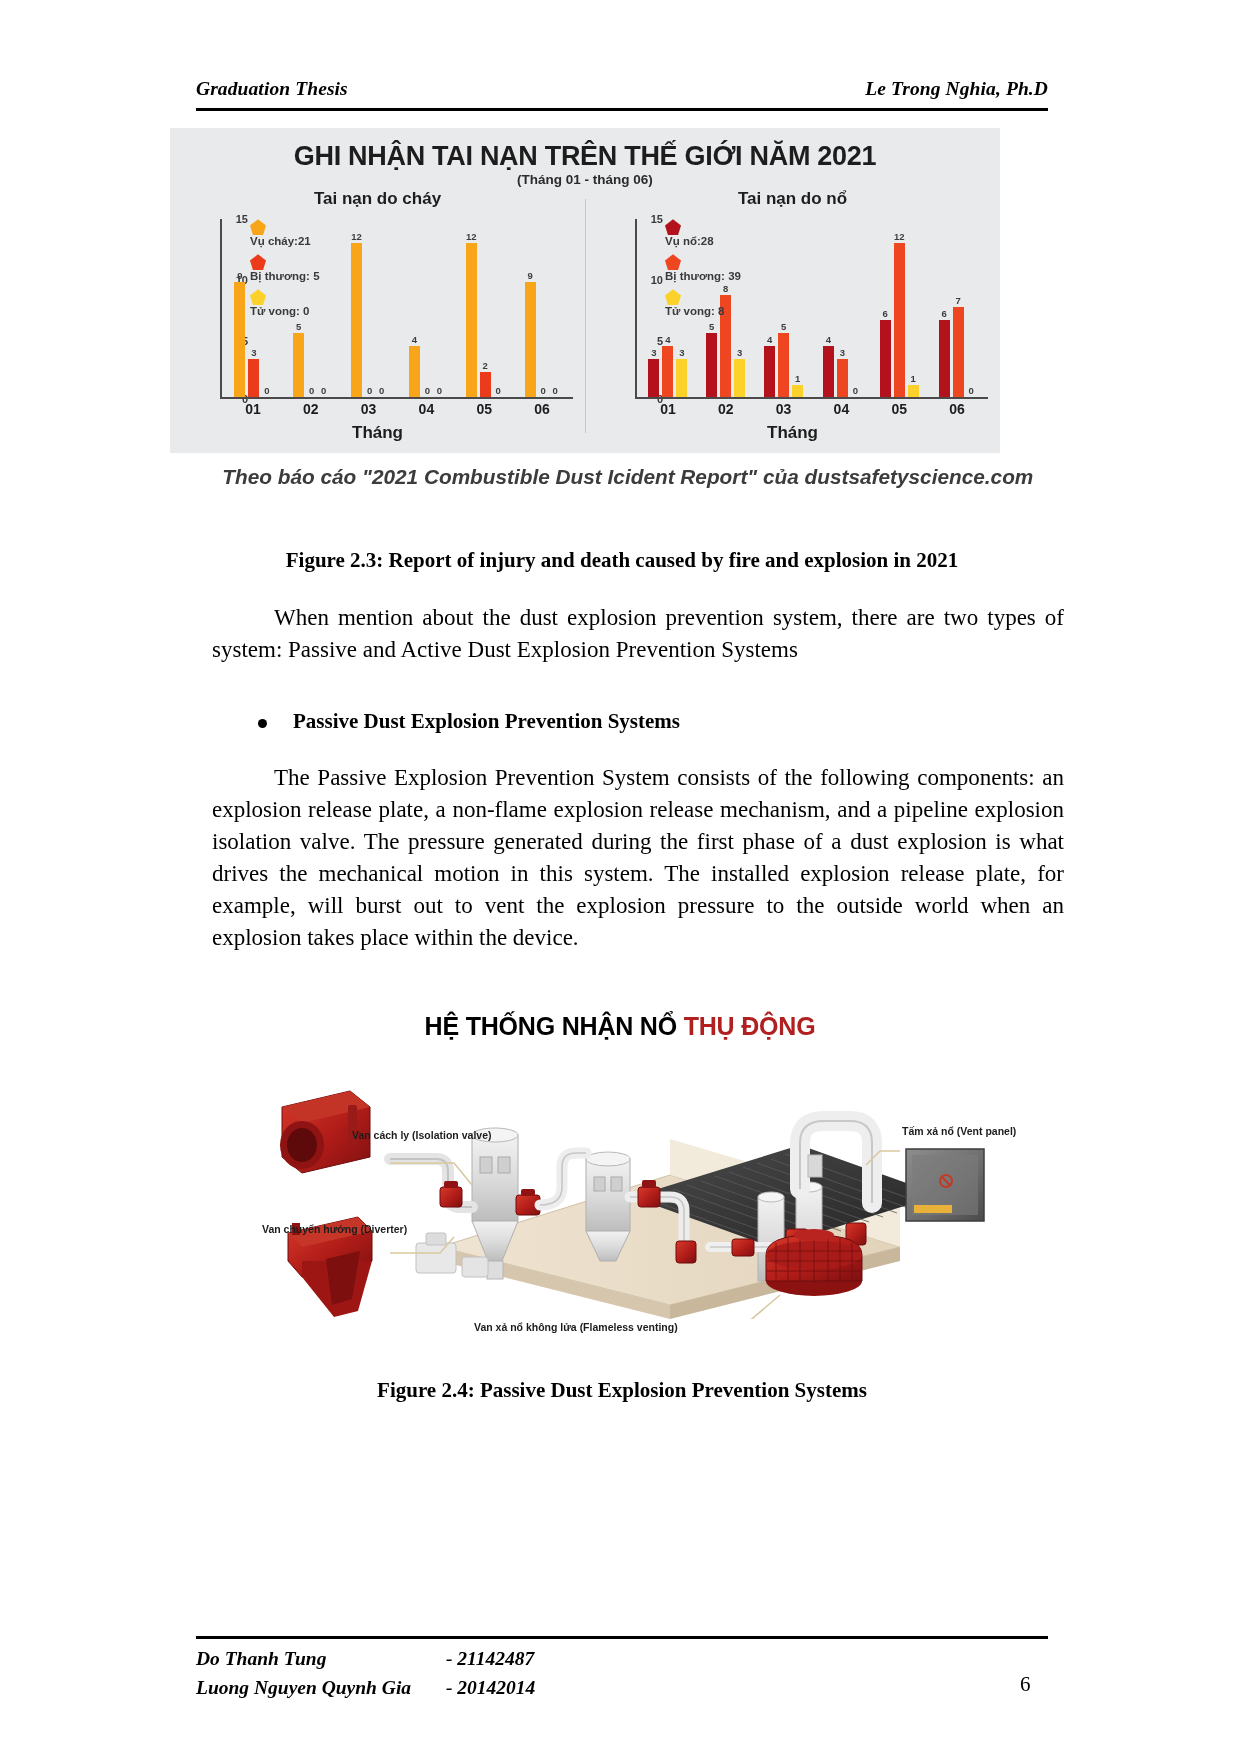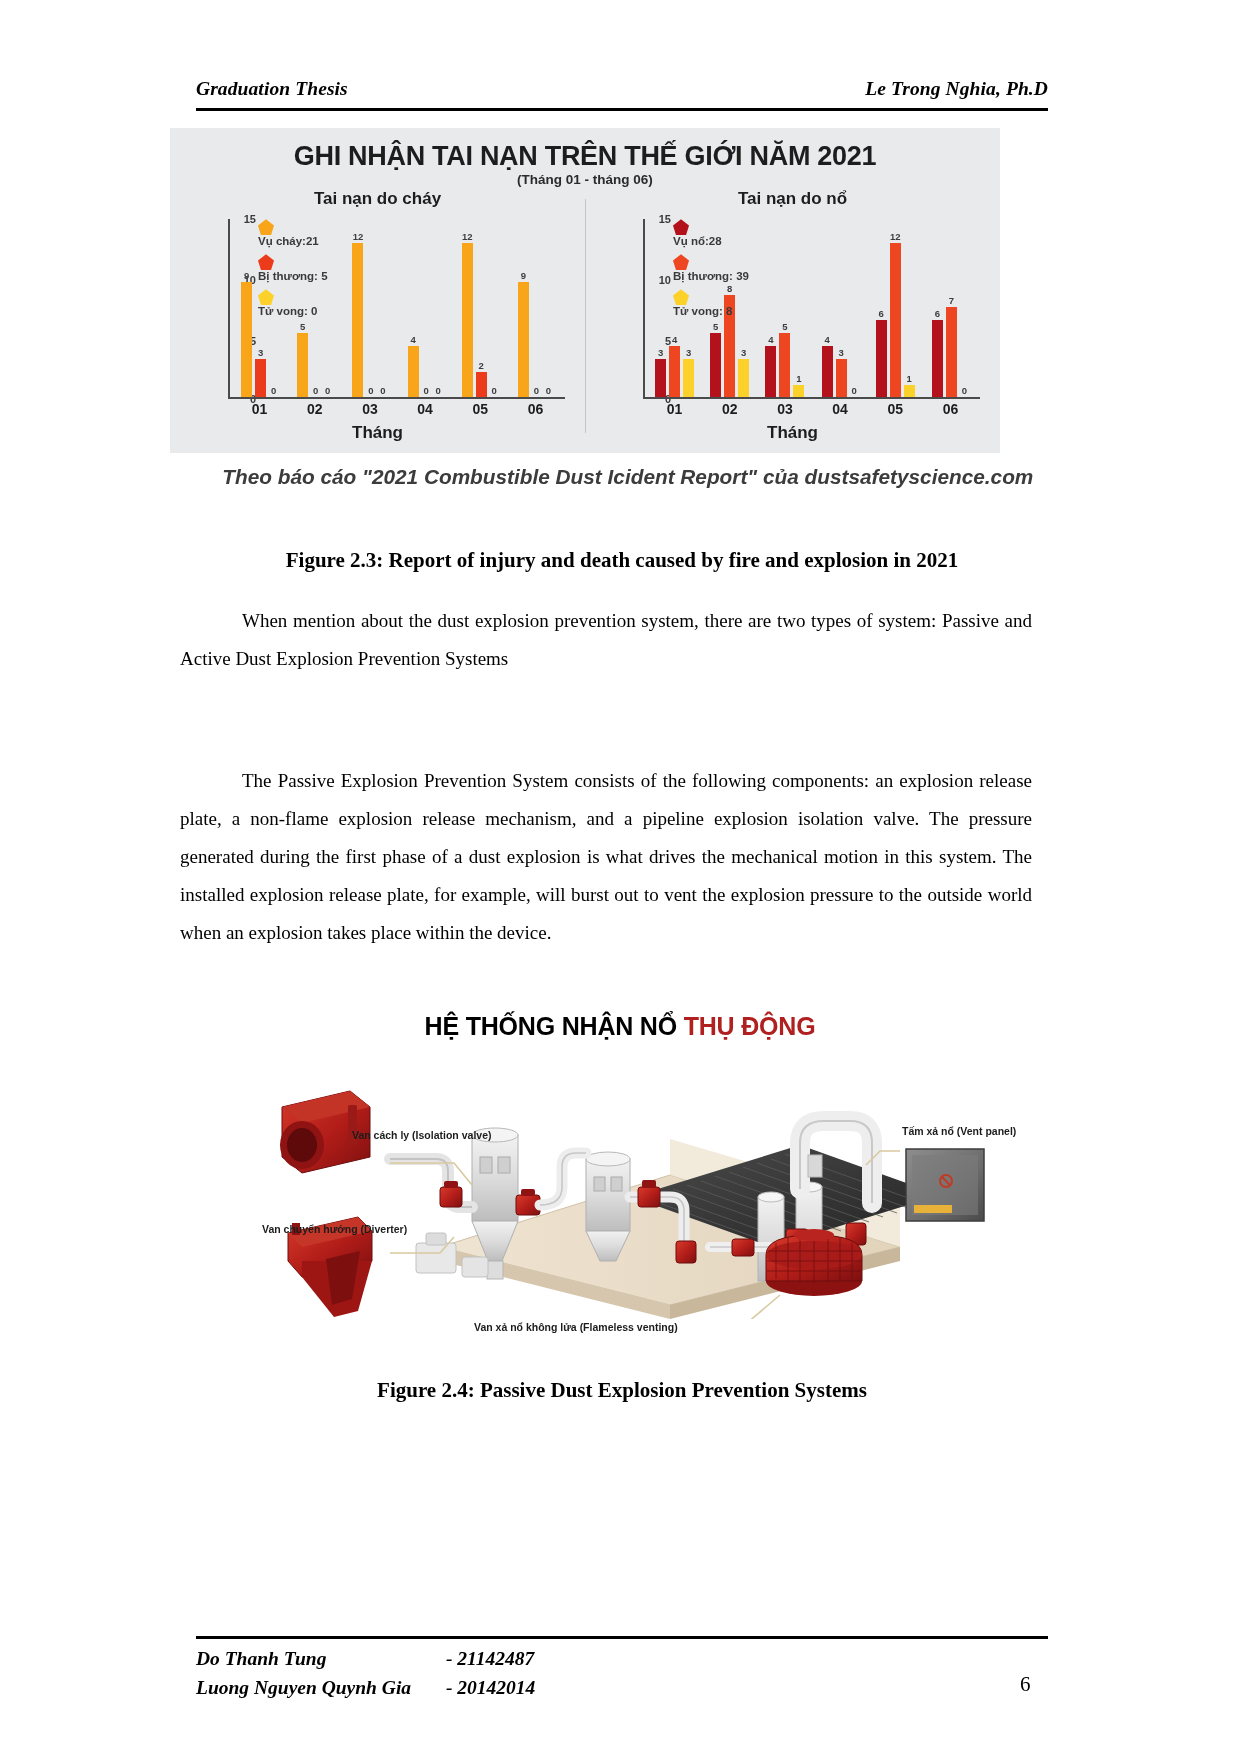--- a/index.html
+++ b/index.html
@@ -35,21 +35,21 @@
   .chart-title {
     text-align: center; font-family: "Liberation Sans", sans-serif;
     font-weight: bold; font-size: 27px; color: #1d1d1d; letter-spacing: -.3px;
     line-height: 1.05;
   }
   .chart-sub {
     text-align: center; font-family: "Liberation Sans", sans-serif;
     font-weight: bold; font-size: 13.5px; color: #2b2b2b; margin-top: 2px;
   }
   .panels { display: flex; margin-top: 2px; position: relative; }
-  .panel { width: 50%; position: relative; padding: 0 14px; }
+  .panel { width: 50%; position: relative; padding: 0 6px; }
   .panel + .panel::before {
     content: ""; position: absolute; left: 0; top: 10px; bottom: 10px;
     width: 1px; background: #c4c6c9;
   }
   .panel-title {
     text-align: center; font-family: "Liberation Sans", sans-serif;
     font-weight: bold; font-size: 17px; color: #1d1d1d; margin-bottom: 2px;
   }
 
   .plot {
@@ -117,22 +117,22 @@
   }
 
   .fig-caption {
     position: absolute; width: 852px; left: 196px;
     text-align: center; font-weight: bold; font-size: 21px;
     font-family: "Liberation Serif", serif;
   }
 
   
   .body-p {
-    position: absolute; left: 180px; width: 852px;
-    font-size: 19px; line-height: 38px; text-align: justify;
+    position: absolute; left: 212px; width: 852px;
+    font-size: 23px; line-height: 32px; text-align: justify;
     text-justify: inter-word;
   }
   .body-p.indent { text-indent: 62px; }
   .bullet-line {
     position: absolute; left: 196px; width: 852px;
     font-size: 21px; font-weight: bold; line-height: 46px;
     display: flex; align-items: baseline;
   }
   .bullet-dot {
     display: inline-block; width: 9px; height: 9px; border-radius: 50%;
@@ -419,20 +419,24 @@
       </div>
     </div>
 
     <div class="source-line">Theo báo cáo "2021 Combustible Dust Icident Report" của dustsafetyscience.com</div>
   </div>
 
   <div class="fig-caption" style="top:548px">Figure 2.3: Report of injury and death caused by fire and explosion in 2021</div>
 
   <div class="body-p indent" style="top:602px">When mention about the dust explosion prevention system, there are two types of system: Passive and Active Dust Explosion Prevention Systems</div>
 
+  <div class="bullet-line" style="top:698px">
+    <span class="bullet-dot"></span>
+    <span>Passive Dust Explosion Prevention Systems</span>
+  </div>
 
   <div class="body-p indent" style="top:762px">The Passive Explosion Prevention System consists of the following components: an explosion release plate, a non-flame explosion release mechanism, and a pipeline explosion isolation valve. The pressure generated during the first phase of a dust explosion is what drives the mechanical motion in this system. The installed explosion release plate, for example, will burst out to vent the explosion pressure to the outside world when an explosion takes place within the device.</div>
 
   <div class="fig24">
     <div class="f24-title">
       <span>HỆ THỐNG NHẬN NỔ </span><span class="accent">THỤ ĐỘNG</span>
     </div>
 
     <div class="scene">
       <svg width="760" height="272" viewBox="0 0 760 272">

